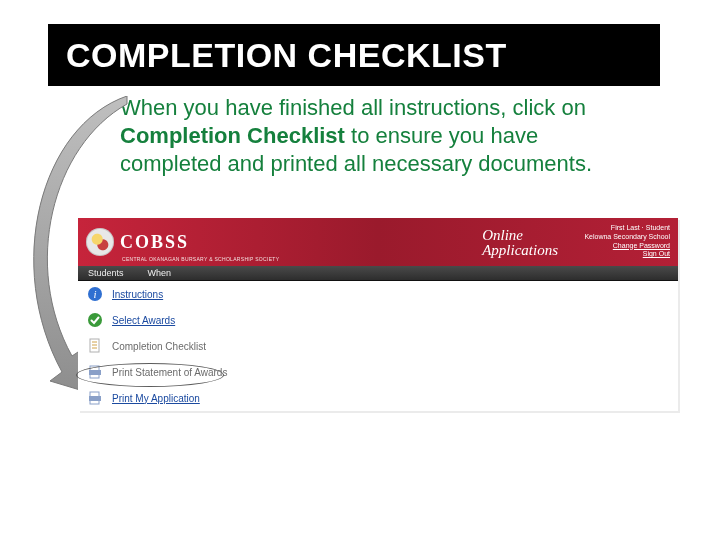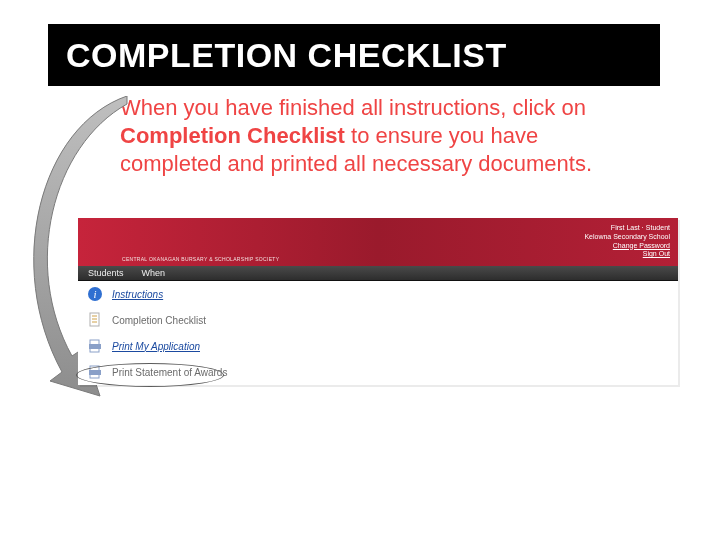--- a/index.html
+++ b/index.html
@@ -20,21 +20,21 @@
     font-weight: bold;
     letter-spacing: 0.5px;
   }
 
   .body-text {
     position: absolute;
     left: 120px; top: 94px;
     width: 520px;
     font-size: 22px;
     line-height: 1.28;
-    color: #ef4444;
+    color: #15803d;
   }
   .body-text .bold { font-weight: bold; }
 
   
   .arrow-svg {
     position: absolute;
     left: 32px; top: 96px;
     width: 180px; height: 350px;
     pointer-events: none;
   }
@@ -65,35 +65,35 @@
   }
   .logo-text { color:#fff; font-weight:bold; font-size:18px; letter-spacing:2px; font-family: "Times New Roman", serif; }
   .logo-sub { position:absolute; left:44px; bottom:4px; font-size:5px; color:#f3dede; letter-spacing:0.3px; }
   .banner-title { position:absolute; right:120px; top:10px; color:#fff; font-style: italic; font-family: "Times New Roman", serif; font-size:15px; line-height:1; text-align:left;}
   .banner-user { position:absolute; right:8px; top:6px; color:#fff; font-size:7px; text-align:right; line-height:1.25;}
   .banner-user .link { text-decoration: underline; cursor:pointer; }
 
   .app-menu {
     background: linear-gradient(#4a4a4a,#2d2d2d);
     color:#eee; font-size:9px;
-    display:flex; gap:18px; padding:2px 10px;
+    display:flex; gap:24px; padding:2px 10px;
     border-bottom:1px solid #111;
   }
   .app-sub {
     background:#eaeaea; color:#666; font-size:9px;
     padding:2px 10px; border-bottom:1px solid #ccc;
   }
 
   .sidebar { width: 230px; background:#fff; }
   .side-item {
     display:flex; align-items:center; gap:8px;
     padding:5px 8px; font-size:10px; color:#777;
   }
   .side-item .lbl { color:#6b6b6b; }
-  .side-item.link .lbl { text-decoration: underline; color:#1b4aa0;font-style:italic; }
+  .side-item.link .lbl { text-decoration: underline; color:#1b4aa0; }
   .side-item .ic { width:18px; height:16px; display:flex; align-items:center; justify-content:center; }
 
   .ellipse-marker {
     position:absolute;
     border:1px solid #5b5b5b;
     border-radius:50%;
     background:transparent;
     pointer-events:none;
   }
   .ellipse-completion { left:76px; top:363px; width:148px; height:24px; }
@@ -125,21 +125,29 @@
              C 20,50  -10,170  40,260
              L 52,252
              L 68,300
              L 18,285
              L 30,276
              C -28,170  8,30  95,0 Z" fill="url(#arrGrad)" stroke="#7a7a7a" stroke-width="1"></path>
   </svg>
 
   <div class="app">
     <div class="app-banner">
+      <div class="logo-zone">
+        <div class="logo-swirl"></div>
+        <div class="logo-text">COBSS</div>
+      </div>
       <div class="logo-sub">CENTRAL OKANAGAN BURSARY &amp; SCHOLARSHIP SOCIETY</div>
+      <div class="banner-title">
+        <div>Online</div>
+        <div>Applications</div>
+      </div>
       <div class="banner-user">
         <div>First Last · Student</div>
         <div>Kelowna Secondary School</div>
         <div class="link">Change Password</div>
         <div class="link">Sign Out</div>
       </div>
     </div>
 
     <div class="app-menu">
       <span>Students</span>
@@ -149,47 +157,56 @@
     <div class="sidebar">
       <div class="side-item link">
         <span class="ic">
             <svg viewBox="0 0 16 16">
               <circle cx="8" cy="8" r="7" fill="#2f6fd1"></circle>
               <text x="8" y="12" text-anchor="middle" font-size="11" fill="#fff" font-family="Georgia" font-style="italic">i</text>
             </svg>
           </span>
         <span class="lbl">Instructions</span>
       </div>
+      <div class="side-item link">
+        <span class="ic">
+            <svg viewBox="0 0 16 16">
+              <circle cx="8" cy="8" r="7" fill="#3a9a3a"></circle>
+              <path d="M4.5 8.5 L7 11 L11.5 5.5" stroke="#fff" stroke-width="2" fill="none" stroke-linecap="round"></path>
+            </svg>
+          </span>
+        <span class="lbl">Select Awards</span>
+      </div>
       <div class="side-item">
         <span class="ic">
             <svg viewBox="0 0 16 16">
               <rect x="3" y="1" width="9" height="13" fill="#fff" stroke="#b0b0b0"></rect>
               <line x1="5" y1="4" x2="10" y2="4" stroke="#cfa24a"></line>
               <line x1="5" y1="7" x2="10" y2="7" stroke="#cfa24a"></line>
               <line x1="5" y1="10" x2="10" y2="10" stroke="#cfa24a"></line>
             </svg>
           </span>
         <span class="lbl">Completion Checklist</span>
       </div>
-      <div class="side-item link">
+      <div class="side-item">
         <span class="ic">
             <svg viewBox="0 0 16 16">
               <rect x="3" y="2" width="9" height="12" fill="#fff" stroke="#8aa0c8"></rect>
               <rect x="2" y="6" width="12" height="5" fill="#8aa0c8"></rect>
             </svg>
           </span>
-        <span class="lbl">Print My Application</span>
-      </div>
-      <div class="side-item">
+        <span class="lbl">Print Statement of Awards</span>
+      </div>
+      <div class="side-item link">
         <span class="ic">
             <svg viewBox="0 0 16 16">
               <rect x="3" y="2" width="9" height="12" fill="#fff" stroke="#8aa0c8"></rect>
               <rect x="2" y="6" width="12" height="5" fill="#8aa0c8"></rect>
             </svg>
           </span>
-        <span class="lbl">Print Statement of Awards</span>
+        <span class="lbl">Print My Application</span>
       </div>
     </div>
   </div>
 
   <div class="ellipse-marker ellipse-completion"></div>
 
 </div>
 
 </body></html>

